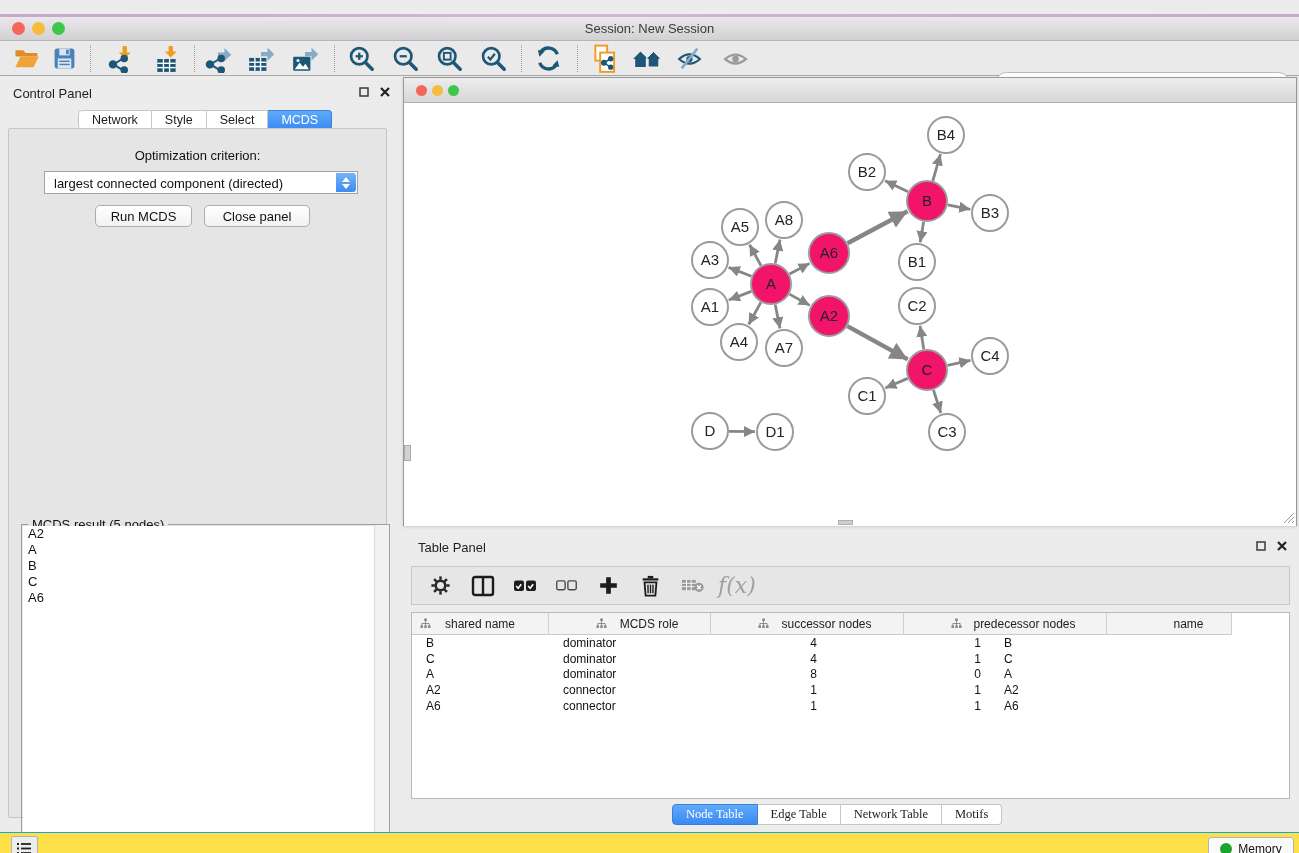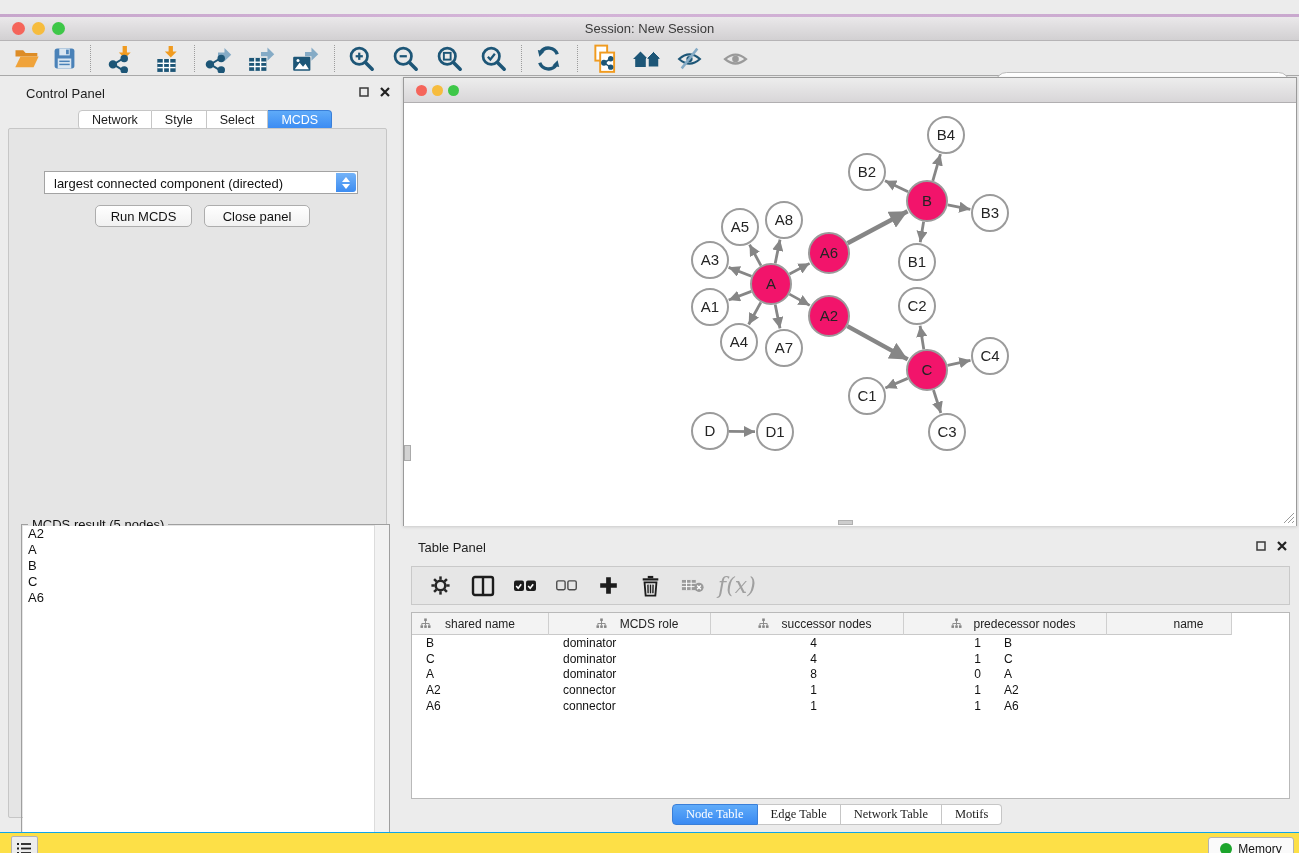--- a/index.html
+++ b/index.html
@@ -27,21 +27,21 @@
   .tb-btn { position:absolute; top:3px; width:34px; height:29px; display:flex; align-items:center; justify-content:center; }
   .tb-sep { position:absolute; top:4px; height:27px; border-left:1px dotted #9c9c9c; }
   #toolbar-search { position:absolute; left:995px; top:31px; width:295px; height:23px;
     background:#fff; border:1px solid #b9b9b9; border-radius:12px; }
   #toolbar-search svg { position:absolute; left:7px; top:4px; }
   #toolbar-search input { position:absolute; left:26px; top:1px; width:260px; height:19px; border:none; outline:none; font-size:12px; background:transparent; }
 
   
   #control-panel { position:absolute; left:6px; top:66px; width:384px; height:740px; }
   .panel-title { font-size:13px; color:#1e1e1e; }
-  #cp-title { position:absolute; left:20px; top:6px; }
+  #cp-title { position:absolute; left:7px; top:6px; }
   .win-btn { position:absolute; width:14px; height:14px; display:flex; align-items:center; justify-content:center; }
   #cp-float { left:351px; top:5px; } #cp-close { left:372px; top:5px; }
   .tabs-row { position:absolute; display:flex; }
   #cp-tabs { left:72px; top:30px; height:20px; }
   .tab { height:20px; display:flex; align-items:center; justify-content:center; padding:0 13px;
     background:#fff; border:1px solid #c6c6c6; border-left:none; font-size:12.5px; color:#1c1c1c; }
   .tab:first-child { border-left:1px solid #c6c6c6; border-radius:4px 0 0 4px; }
   .tab:last-child { border-radius:0 4px 4px 0; }
   .tab.active { background:linear-gradient(#5fabf9,#3a8af2); border-color:#3a7fd8; color:#fff; }
   #cp-body { position:absolute; left:2px; top:48px; width:379px; height:690px;
@@ -289,20 +289,21 @@
           <path d="M1 1l8 8M9 1l-8 8" stroke="#222" stroke-width="2.2"></path>
         </svg>
     </span>
     <div id="cp-tabs" class="tabs-row">
         <div class="tab">Network</div>
         <div class="tab">Style</div>
         <div class="tab">Select</div>
         <div class="tab active">MCDS</div>
       </div>
     <div id="cp-body">
+      <div id="cp-opt-label">Optimization criterion:</div>
       <div id="cp-select">
         <span id="cp-select-value">largest connected component (directed)</span>
         <span id="cp-select-spinner">
             <span class="chev-up"></span>
             <span class="chev-dn"></span>
           </span>
       </div>
       <div id="cp-run" class="cp-btn">Run MCDS</div>
       <div id="cp-closep" class="cp-btn">Close panel</div>
       <div id="cp-result">

